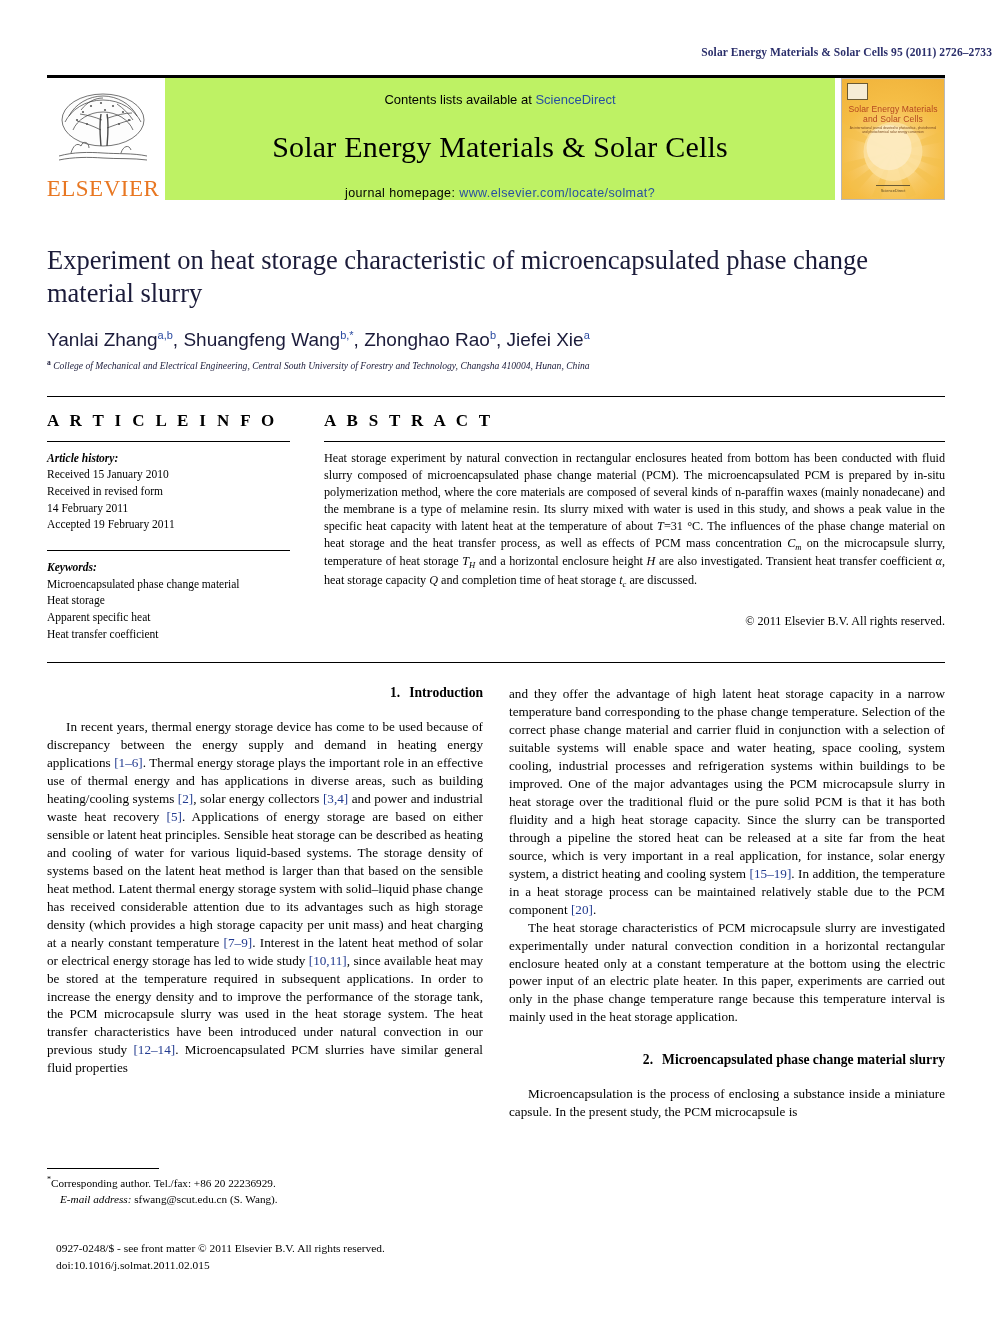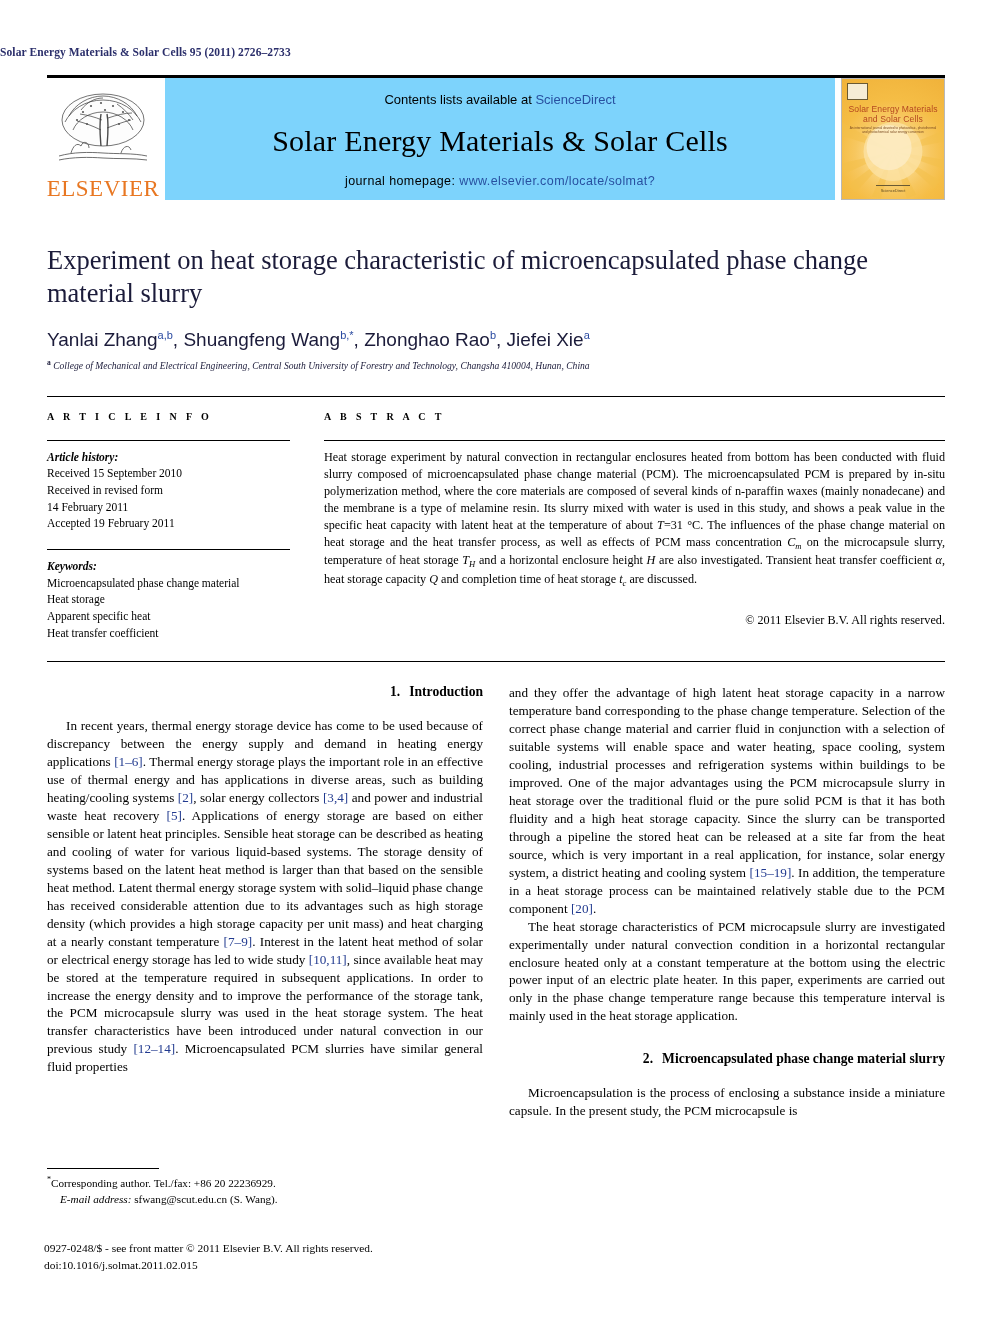--- a/index.html
+++ b/index.html
@@ -17,21 +17,21 @@
   }
   .page {
     width: 992px;
     height: 1323px;
     position: relative;
     box-sizing: border-box;
   }
 
   
   .running-head {
-    text-align: left;
+    text-align: right;
     font-family: "Liberation Serif", serif;
     font-weight: bold;
     font-size: 11.5px;
     color: #2b2f6b;
     padding-top: 46px;
     letter-spacing: .1px;
   }
 
   
   .masthead {
@@ -55,28 +55,28 @@
   .elsevier-word {
     font-family: "Liberation Serif", serif;
     font-size: 23px;
     letter-spacing: .5px;
     color: #e87722;
     line-height: 1;
     margin-top: 1px;
   }
   .journal-band {
     flex: 1 1 auto;
-    background: #7dd3fc;
+    background: #bef264;
     margin-left: 6px;
     margin-right: 6px;
     display: flex;
     flex-direction: column;
     justify-content: space-between;
     align-items: center;
-    padding: 14px 0 12px 0;
+    padding: 14px 0 0 0;
     box-sizing: border-box;
   }
   .contents-line {
     font-size: 13px;
     font-family: "Liberation Sans", sans-serif;
     color: #000;
   }
   .contents-line .sd {
     color: #2850a0;
   }
@@ -201,23 +201,23 @@
   .col-info {
     flex: 0 0 243px;
     width: 243px;
   }
   .col-abstract {
     flex: 1 1 auto;
   }
   .sec-head {
     font-family: "Liberation Serif", serif;
     font-weight: bold;
-    font-size: 10px;
+    font-size: 17px;
     letter-spacing: 3.4px;
-    margin-bottom: 18px;
+    margin-bottom: 10px;
   }
   .thin-rule {
     border-top: 1px solid #000;
     margin-bottom: 8px;
   }
   .info-subtitle {
     font-style: italic;
     font-weight: bold;
     font-size: 11.5px;
     line-height: 1.45;
@@ -290,21 +290,21 @@
   .fn-line {
     font-size: 11.2px;
     line-height: 1.45;
   }
   .fn-line sup { font-size: 8px; }
   .fn-indent { padding-left: 13px; }
   .fn-line i { font-style: italic; }
 
   .imprint {
     position: absolute;
-    left: 44px;
+    left: 56px;
     top: 1240px;
     width: 470px;
     font-size: 11.4px;
     line-height: 1.45;
   }
 </style>
 </head>
 <body>
 
 <div class="page">
@@ -398,21 +398,21 @@
   </div>
 
   <div class="info-rule-top"></div>
 
   <div class="info-abstract">
 
     <div class="col-info">
       <div class="sec-head">A R T I C L E   I N F O</div>
       <div class="thin-rule"></div>
       <div class="info-subtitle">Article history:</div>
-      <div class="info-line">Received 15 September 2010</div>
+      <div class="info-line">Received 15 January 2010</div>
       <div class="info-line">Received in revised form</div>
       <div class="info-line">14 February 2011</div>
       <div class="info-line">Accepted 19 February 2011</div>
       <div class="info-gap"></div>
       <div class="thin-rule"></div>
       <div class="info-subtitle">Keywords:</div>
       <div class="info-line">Microencapsulated phase change material</div>
       <div class="info-line">Heat storage</div>
       <div class="info-line">Apparent specific heat</div>
       <div class="info-line">Heat transfer coefficient</div>

